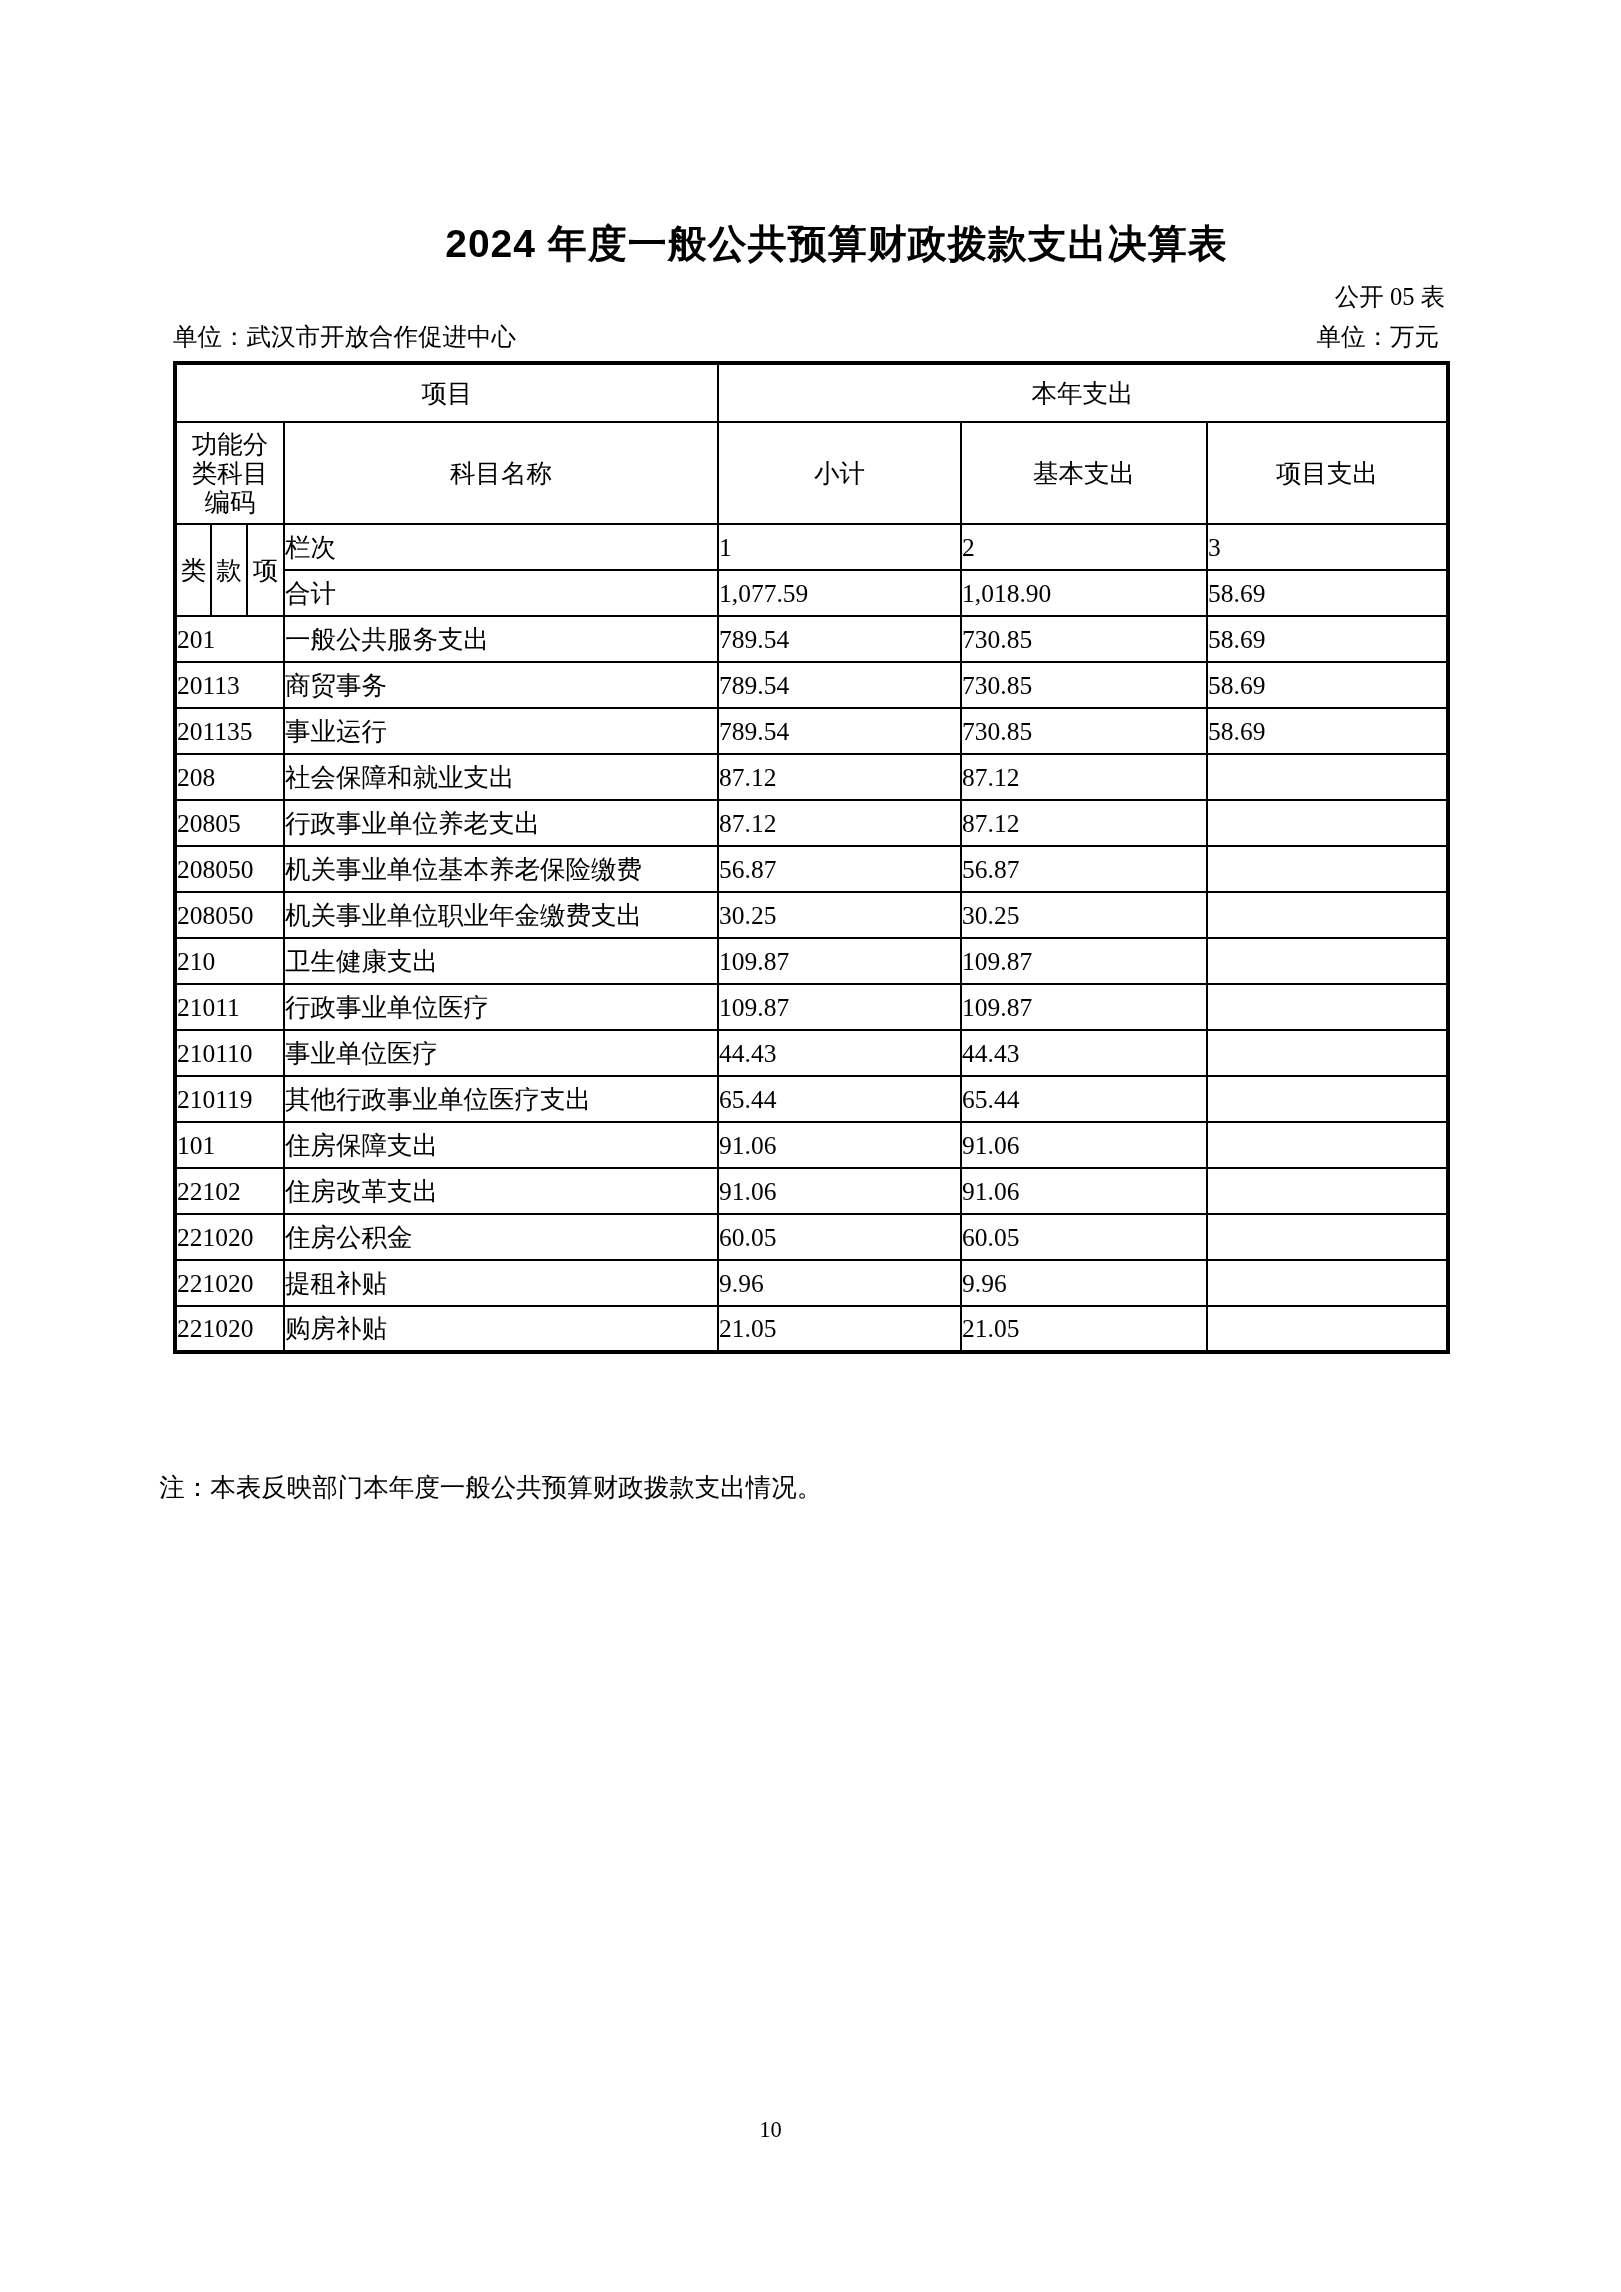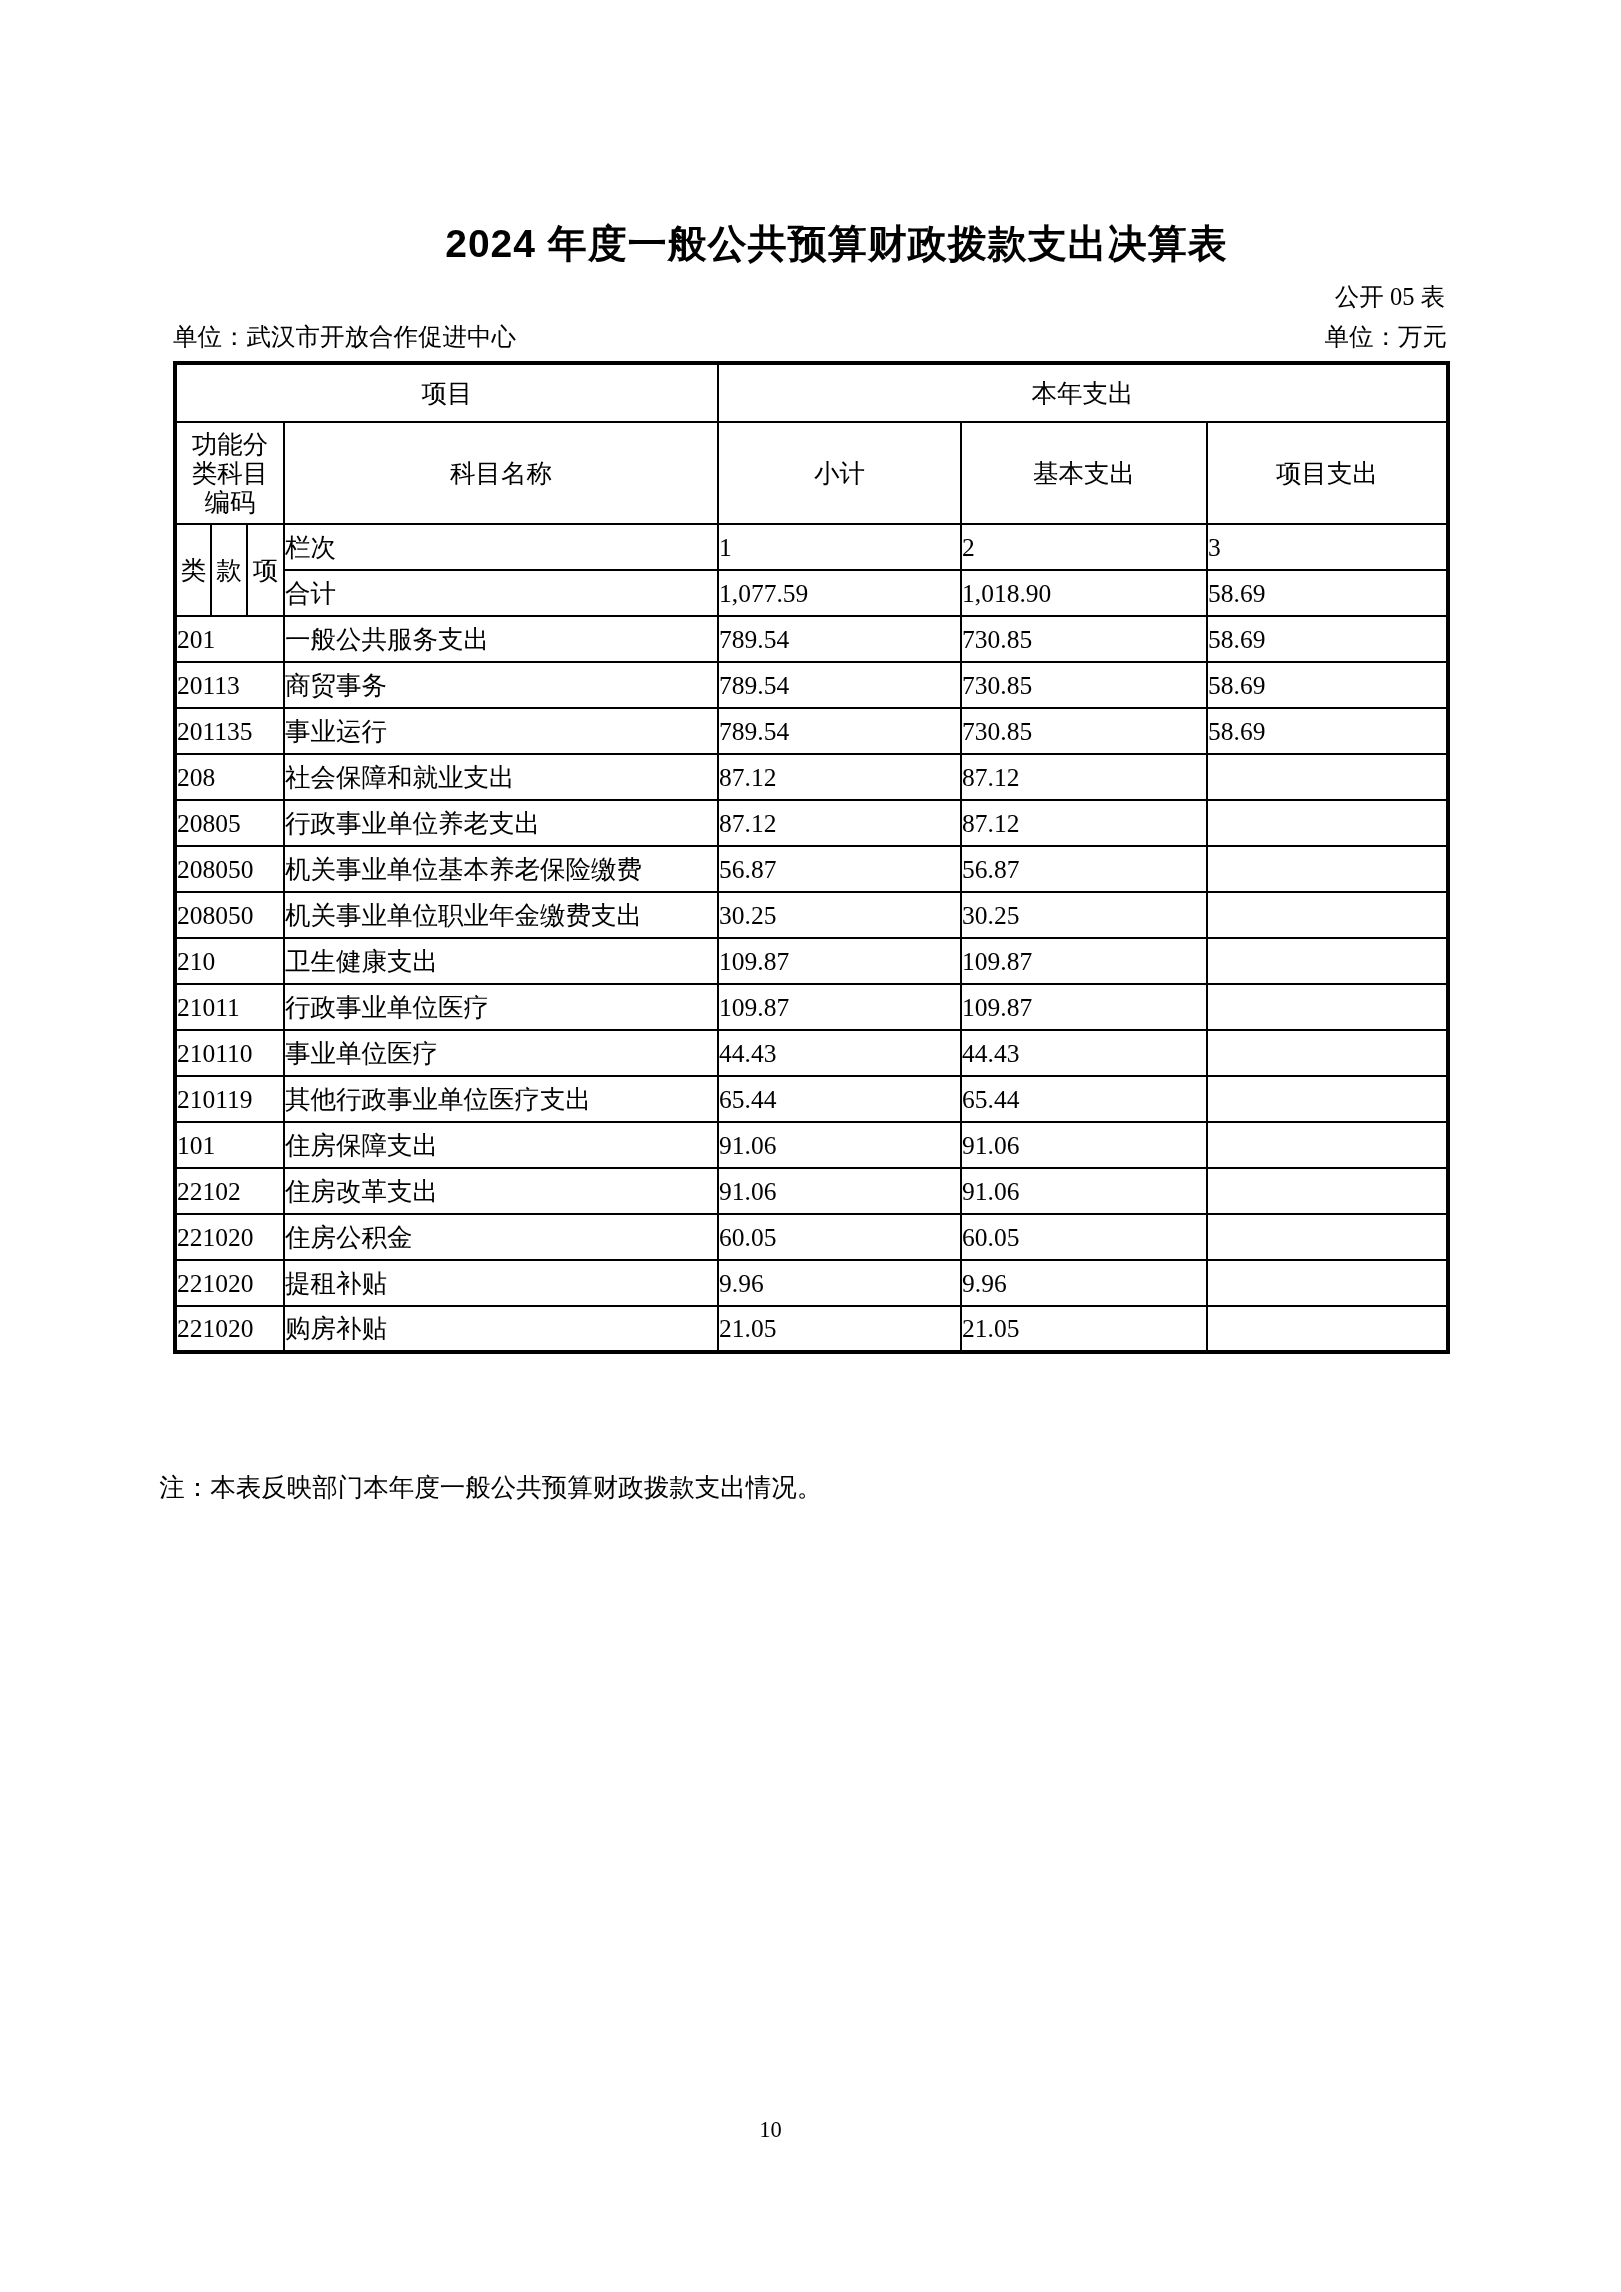--- a/index.html
+++ b/index.html
@@ -29,21 +29,21 @@
     margin-left:26px;
   }
   .table-label{
     position:absolute;
     top:282px;right:2px;
     font-size:24.5px;
     line-height:29px;
   }
   .unit-row{
     position:absolute;
-    top:321px;left:0;right:0;
+    top:321px;left:0;right:8px;
     display:flex;
     justify-content:space-between;
     font-size:24.5px;
     line-height:31px;
   }
   table.fin{
     position:absolute;
     top:361px;left:0;
     width:1274px;
     border-collapse:collapse;

